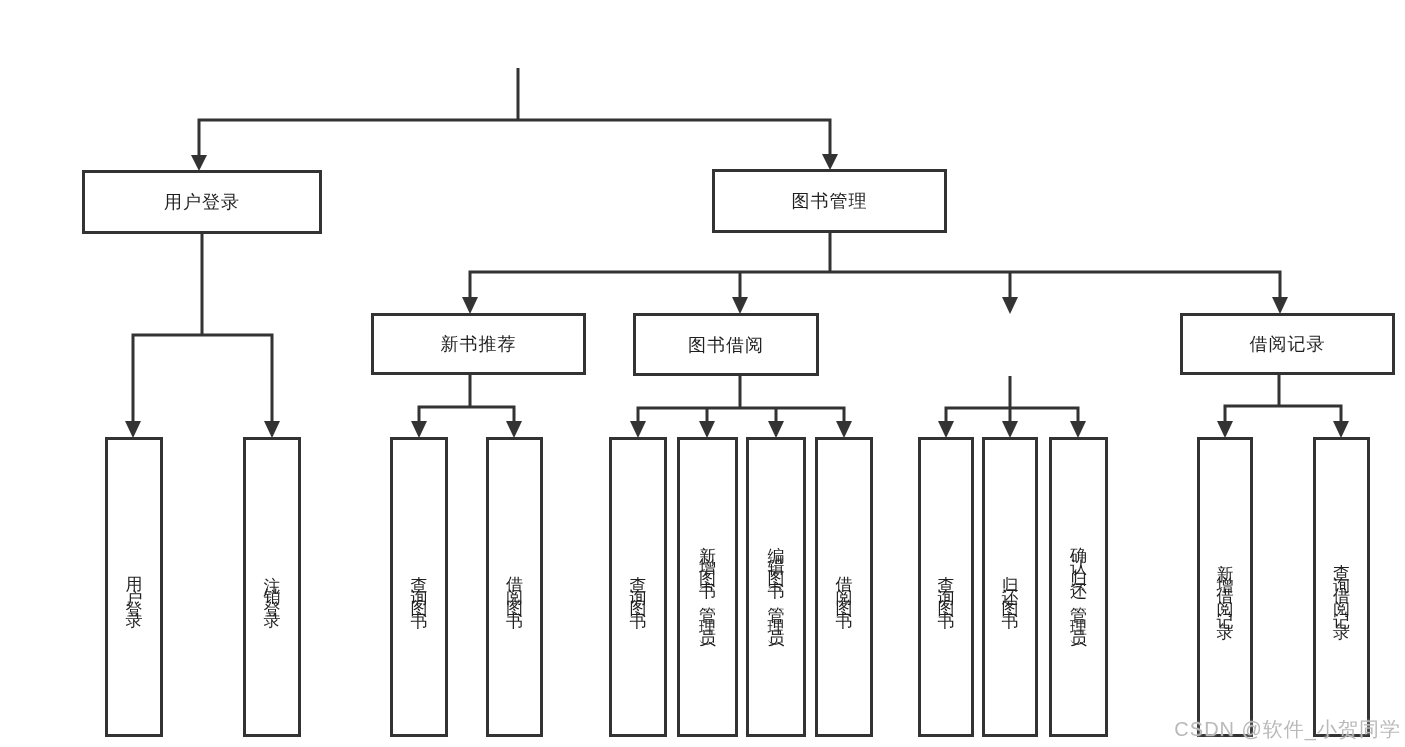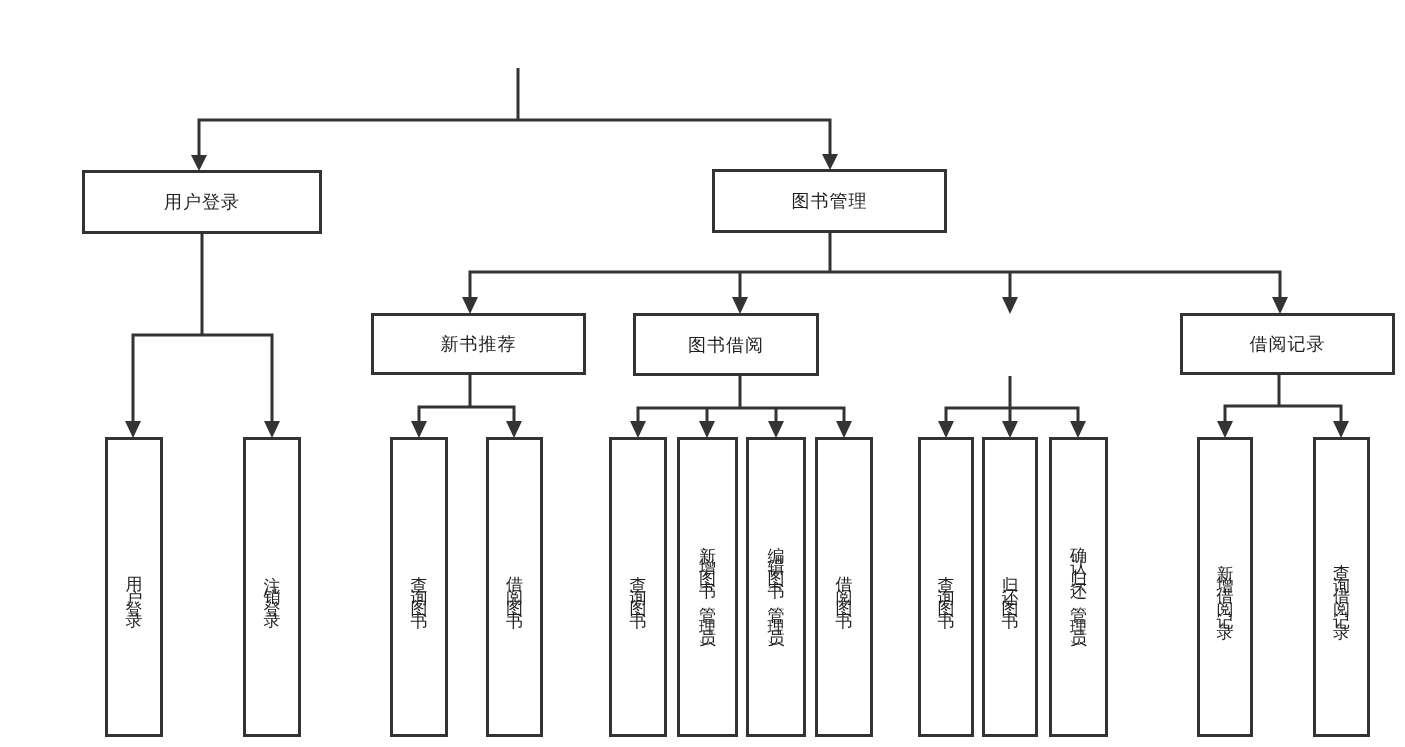--- a/index.html
+++ b/index.html
@@ -94,13 +94,14 @@
   <div class="node leaf" style="left:746px; width:60px;">编辑图书（管理员）</div>
   <div class="node leaf" style="left:815px; width:58px;">借阅图书</div>
 
   <div class="node leaf" style="left:918px; width:56px;">查询图书</div>
   <div class="node leaf" style="left:982px; width:56px;">归还图书</div>
   <div class="node leaf" style="left:1049px; width:59px;">确认归还（管理员）</div>
 
   <div class="node leaf" style="left:1197px; width:56px;">新增借阅记录</div>
   <div class="node leaf" style="left:1313px; width:57px;">查询借阅记录</div>
 
+  <div class="watermark">CSDN @软件_小贺同学</div>
 </div>
 
 </body></html>

